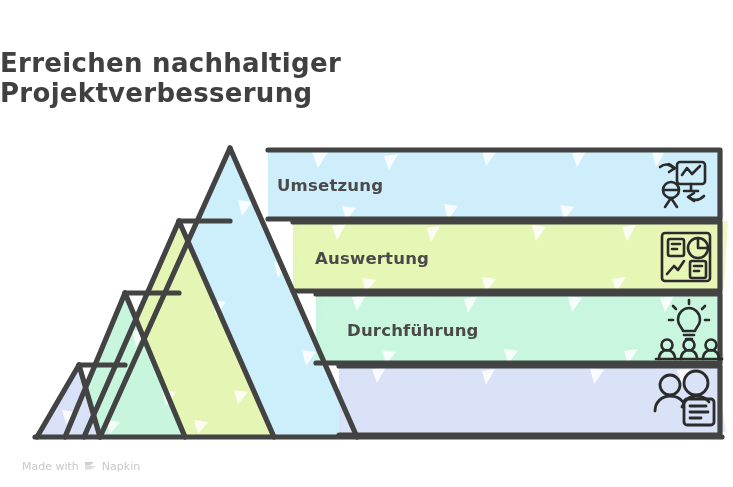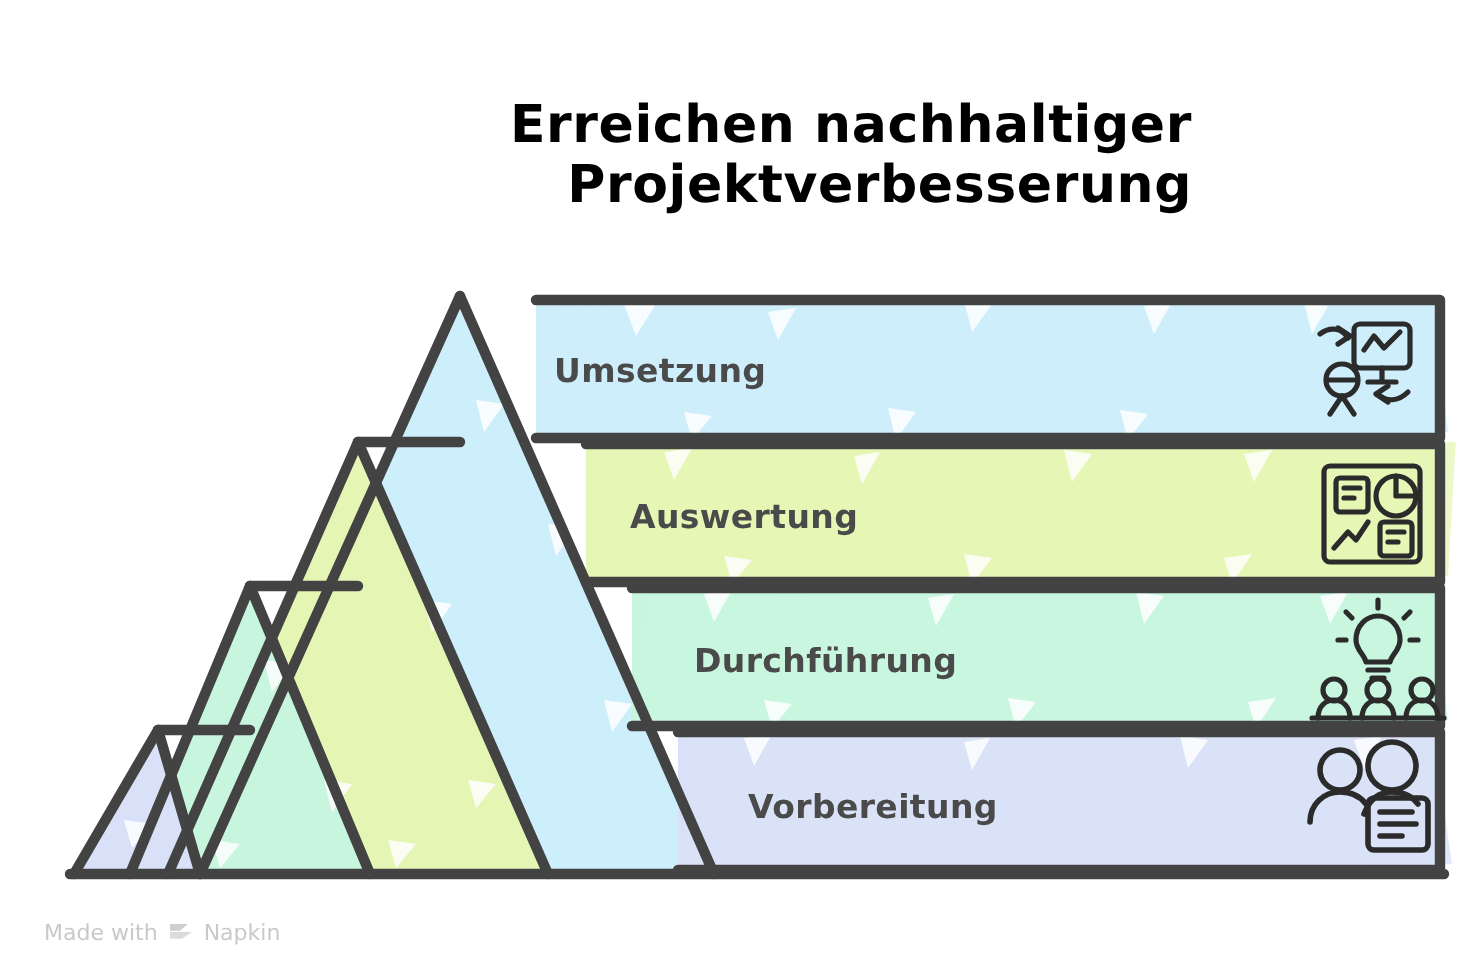--- a/index.html
+++ b/index.html
@@ -23,25 +23,25 @@
     width: 733px;
     height: 487px;
   }
 
   
   .title {
     position: absolute;
     left: 0;
     top: 48px;
     width: 596px;
-    text-align: right;
+    text-align: left;
     font-size: 26px;
     font-weight: 700;
     letter-spacing: 0.3px;
-    color: #000000;
+    color: #404040;
     font-family: "DejaVu Sans", "Liberation Sans", sans-serif;
   }
 
   
   .stage {
     position: absolute;
     left: 12px;
     top: 0;
     width: 646px;
     height: 487px;
@@ -263,21 +263,20 @@
         <path d="M678,418 L689,418"></path>
       </g>
     </svg>
 
     <div class="band-label" style="left:265px; top:176px;">Umsetzung</div>
 
     <div class="band-label" style="left:335px; top:321px;">Durchführung</div>
 
     <div class="band-label" style="left:303px; top:249px;">Auswertung</div>
 
-    <div class="band-label" style="left:362px; top:394px;">Vorbereitung</div>
   </div>
 
   <div class="footer">
     <span>Made with</span>
     <span class="logo">
       <svg width="13" height="13" viewBox="0 0 13 13" xmlns="http://www.w3.org/2000/svg">
         <path d="M1,2 L10,2 L6,5.4 L1,5.4 Z" fill="#cfcfcf"></path>
         <path d="M1,6 L12,6 L7,9.4 L1,9.4 Z" fill="#dcdcdc"></path>
       </svg>
     </span>

